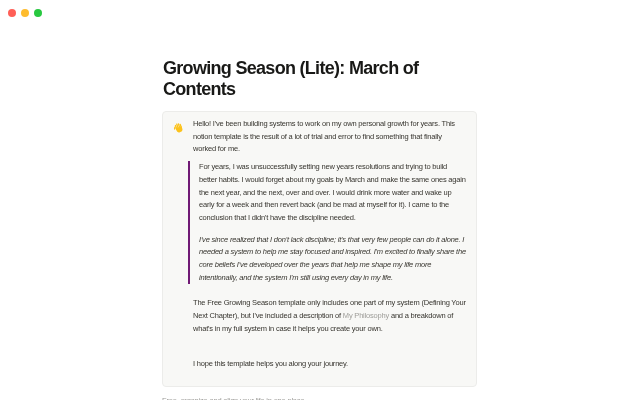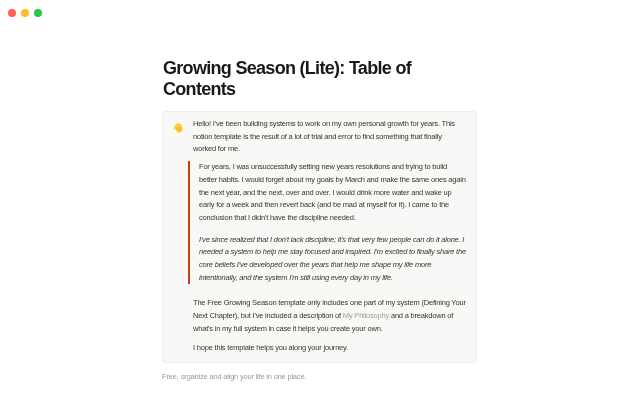--- a/index.html
+++ b/index.html
@@ -22,61 +22,61 @@
 
   h1.page-title {
     font-size:18px; line-height:21px; font-weight:700;
     letter-spacing:-0.7px; color:#191917; margin:0 0 11px 1px;
   }
 
   .callout {
     background:#f8f8f6;
     border:1px solid #ececea;
     border-radius:4px;
-    padding:6px 10px 8px 6px;
+    padding:6px 10px 16px 6px;
     display:flex;
     align-items:flex-start;
   }
   .callout-emoji { flex:0 0 17px; margin:1px 6px 0 1px; text-align:center; }
   .callout-body { flex:1; min-width:0; }
 
   .t {
     font-size:7.5px; line-height:12.7px; letter-spacing:-0.2px; color:#37352f;
   }
   .intro { margin-bottom:5px; }
 
   .quote {
     margin:0 0 13px -5px;
-    border-left:2px solid #c2410c;
+    border-left:2px solid #701a75;
     padding-left:9px;
   }
   .quote p + p { margin-top:9px;font-style:italic; }
 
-  .para3 { margin-bottom:6px; }
+  .para3 { margin-bottom:22px; }
   .hope  { }
 
   .inline-link { color:#9e9d99; cursor:pointer; }
 
   .caption {
     font-size:7.5px; line-height:11px; letter-spacing:-0.2px;
     color:#9b9a97; margin:8px 0 10px 0;
   }
 </style>
 </head>
 <body>
 
 <div class="traffic-lights">
   <div class="dot red"></div>
   <div class="dot yellow"></div>
   <div class="dot green"></div>
 </div>
 
 <div class="content">
 
-  <h1 class="page-title">Growing Season (Lite): Table of Contents</h1>
+  <h1 class="page-title">Growing Season (Lite): March of Contents</h1>
 
   <div class="callout">
     <div class="callout-emoji">
       <svg viewBox="0 0 24 24" width="11" height="11" aria-hidden="true">
         <g fill="#FCC21B" transform="rotate(-18 12 12)">
           <rect x="5.6" y="4.5" width="3" height="11" rx="1.5"></rect>
           <rect x="9.2" y="2.6" width="3" height="13" rx="1.5"></rect>
           <rect x="12.8" y="3.2" width="3" height="12" rx="1.5"></rect>
           <rect x="16.2" y="5.2" width="3" height="9.5" rx="1.5"></rect>
           <path d="M5.6 11.5 h13.6 v5 a6.3 6.3 0 0 1 -6.3 6.3 h-1 a6.3 6.3 0 0 1 -6.3 -6.3 z"></path>

